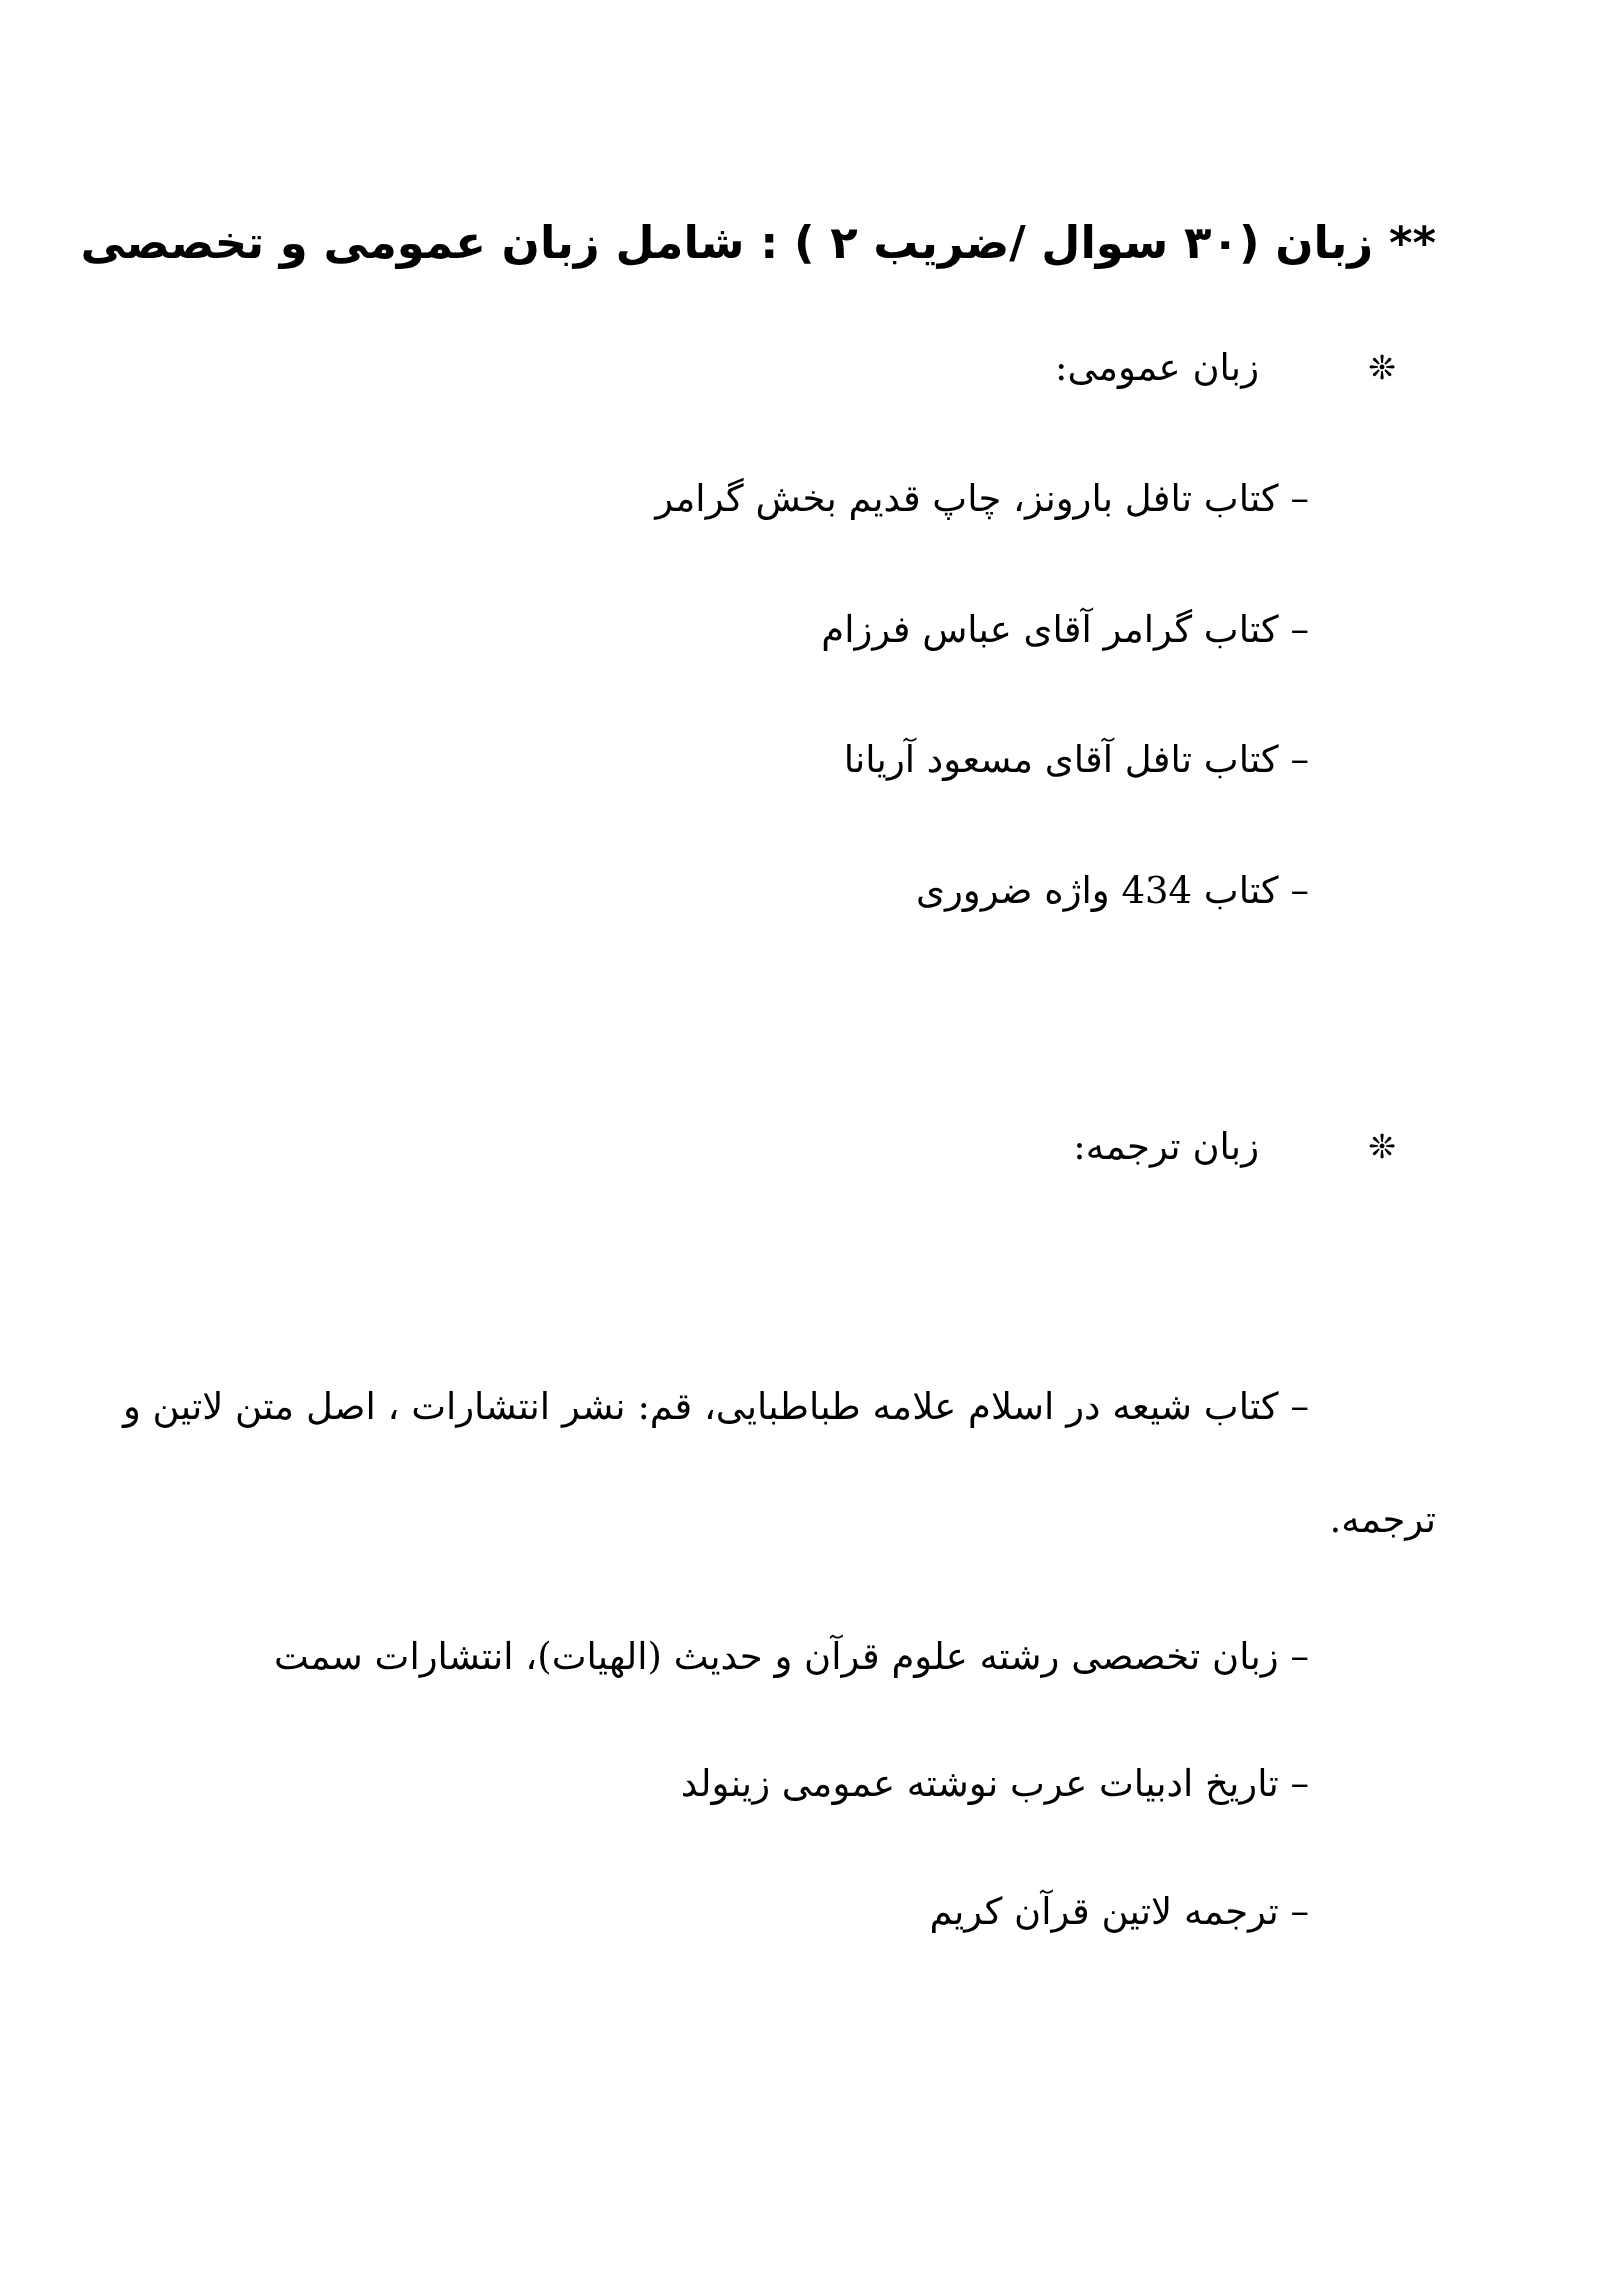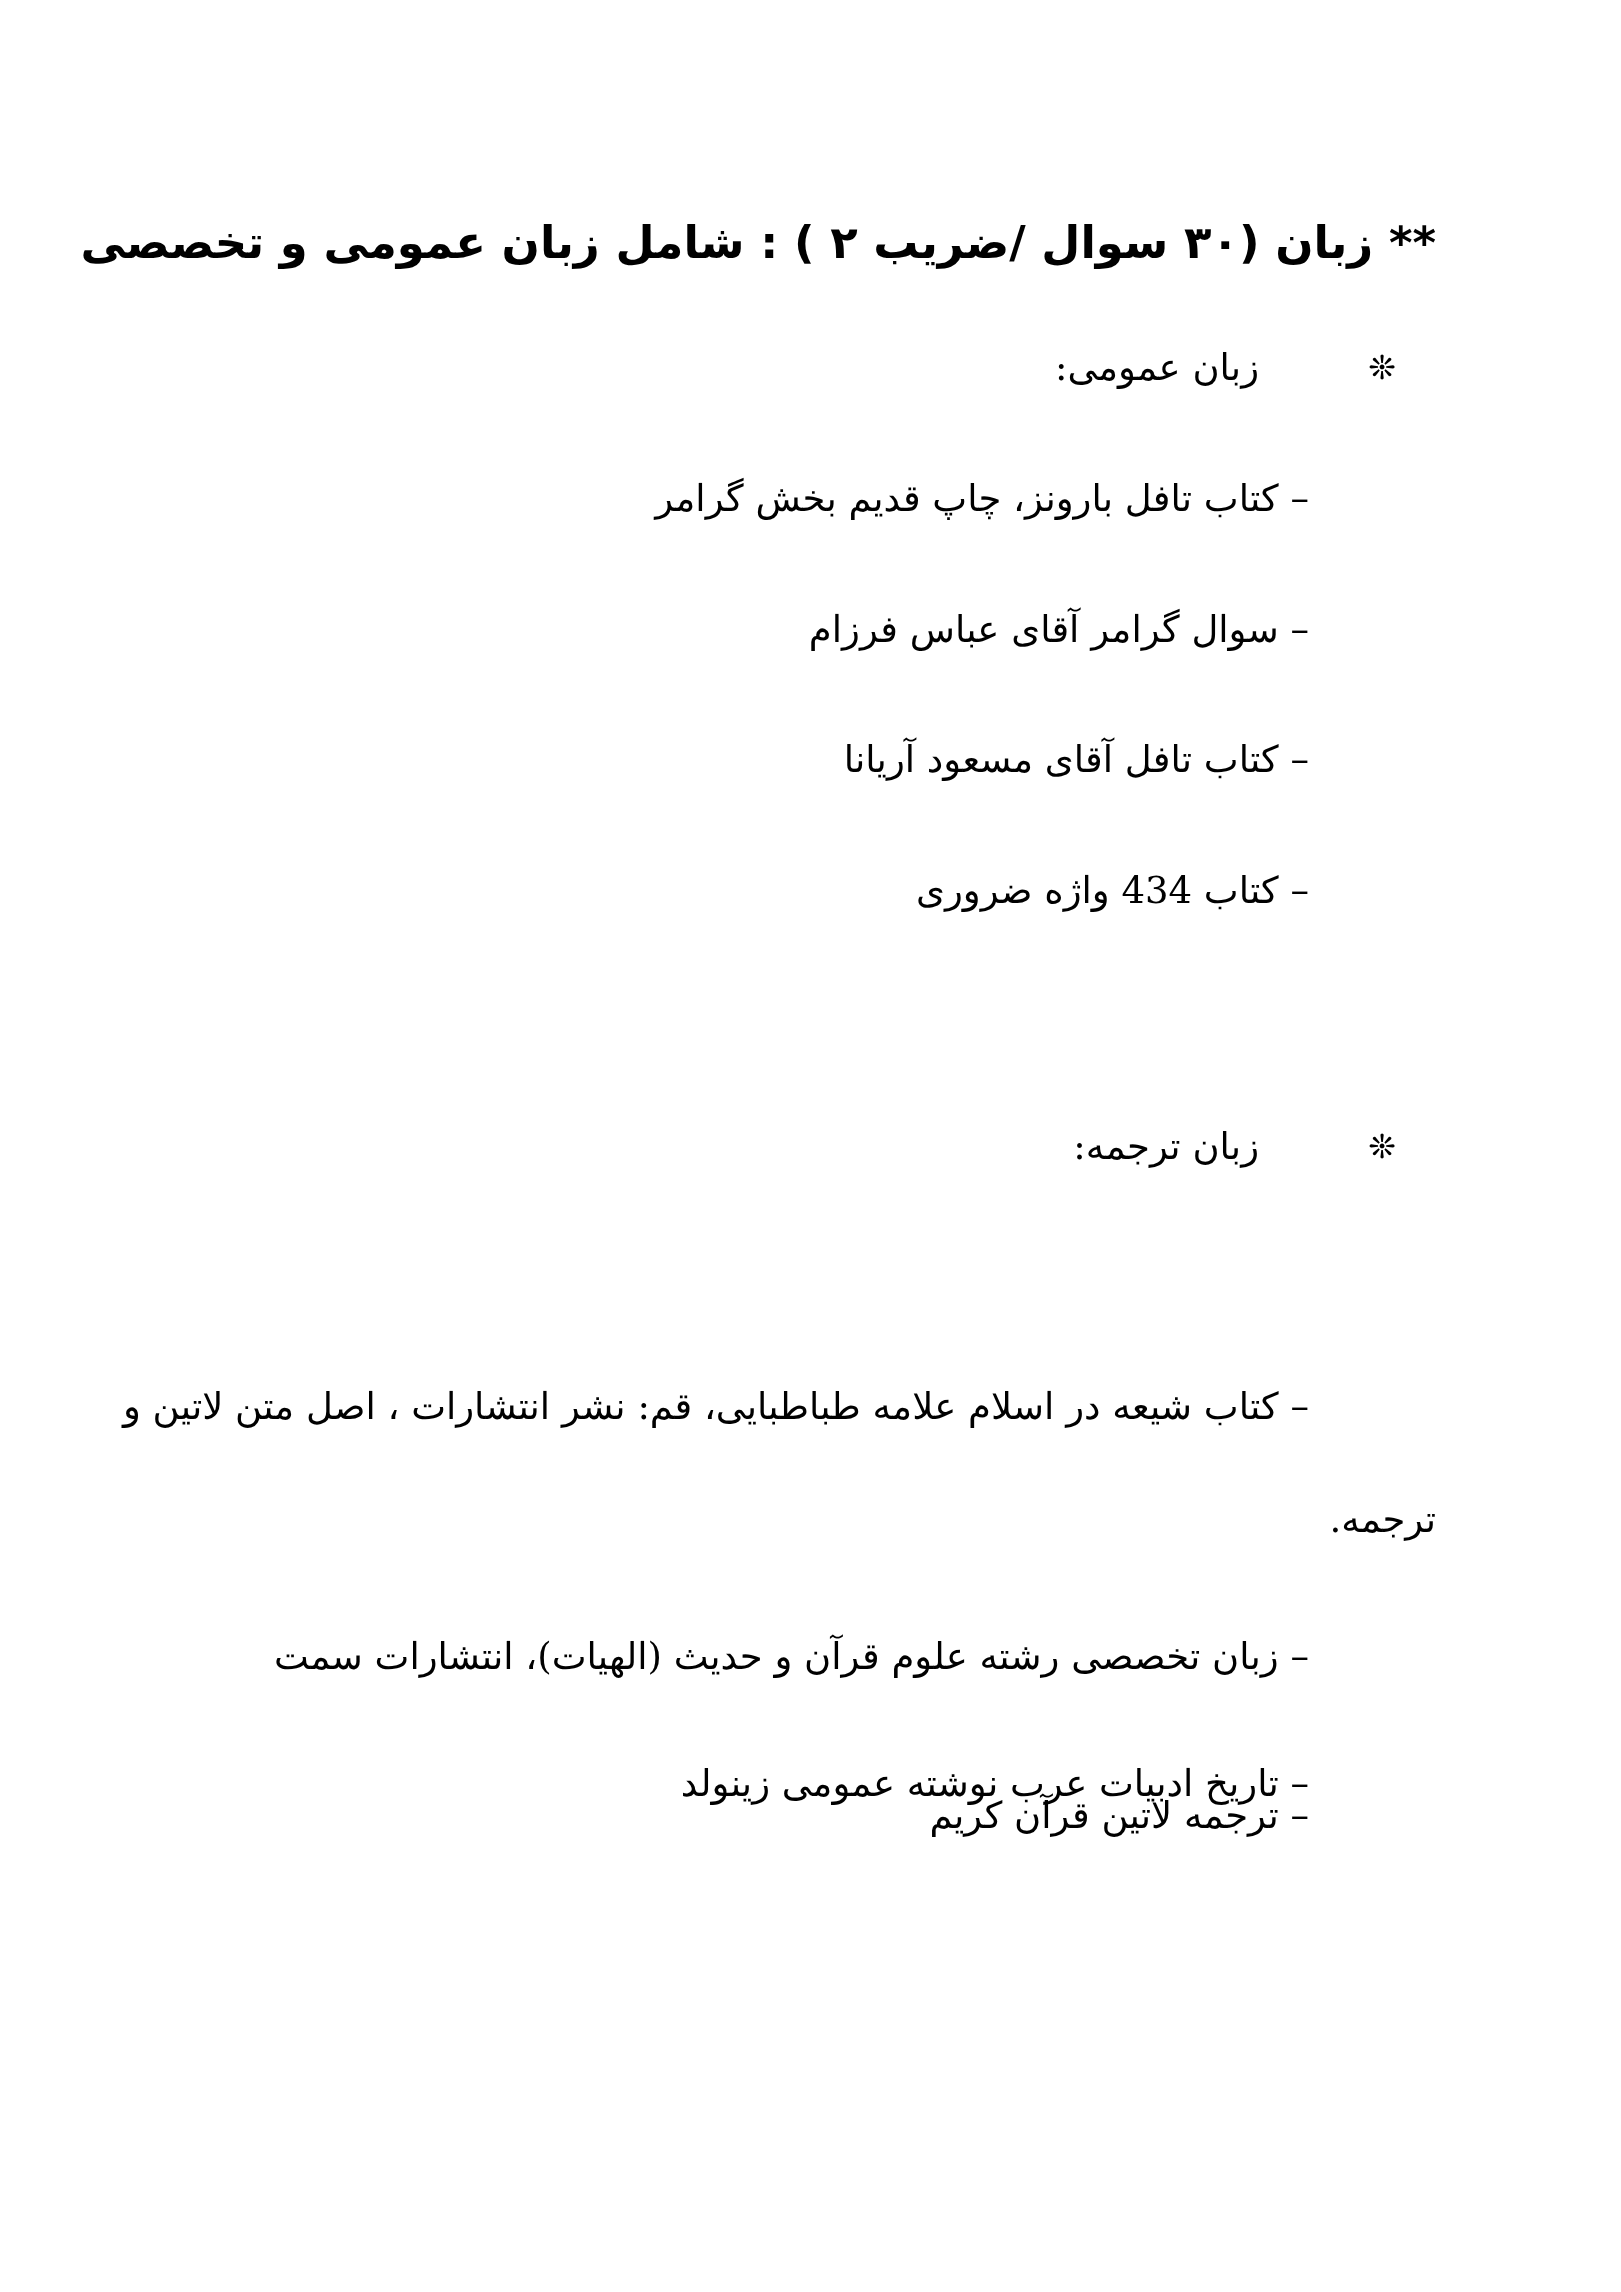--- a/index.html
+++ b/index.html
@@ -63,29 +63,29 @@
 <div class="page">
 
   <div class="line title">** زبان (۳۰ سوال /ضریب ۲ ) : شامل زبان عمومی و تخصصی</div>
 
   <div class="line section-head" style="right: 225px; top: 338px; width: 490px; height: 59px;">
     <span class="star">❊</span>
     <span class="label">زبان عمومی:</span>
   </div>
 
   <div class="line item" style="right: 312px; top: 469px;">– کتاب تافل بارونز، چاپ قدیم بخش گرامر</div>
-  <div class="line item" style="right: 312px; top: 600px;">– سوال گرامر آقای عباس فرزام</div>
+  <div class="line item" style="right: 312px; top: 600px;">– کتاب گرامر آقای عباس فرزام</div>
   <div class="line item" style="right: 312px; top: 730px;">– کتاب تافل آقای مسعود آریانا</div>
   <div class="line item" style="right: 312px; top: 861px;">– کتاب 434 واژه ضروری</div>
 
   <div class="line section-head" style="right: 225px; top: 1117px; width: 490px; height: 59px;">
     <span class="star">❊</span>
     <span class="label">زبان ترجمه:</span>
   </div>
 
   <div class="line item" style="right: 312px; top: 1377px;">– کتاب شیعه در اسلام علامه طباطبایی، قم: نشر انتشارات ، اصل متن لاتین و</div>
   <div class="line item" style="right: 185px; top: 1490px;">ترجمه.</div>
   <div class="line item" style="right: 312px; top: 1627px;">– زبان تخصصی رشته علوم قرآن و حدیث (الهیات)، انتشارات سمت</div>
   <div class="line item" style="right: 312px; top: 1754px;">– تاریخ ادبیات عرب نوشته عمومی زینولد</div>
-  <div class="line item" style="right: 312px; top: 1786px;">– ترجمه لاتین قرآن کریم</div>
+  <div class="line item" style="right: 312px; top: 1882px;">– ترجمه لاتین قرآن کریم</div>
 
 </div>
 
 
 </body></html>

